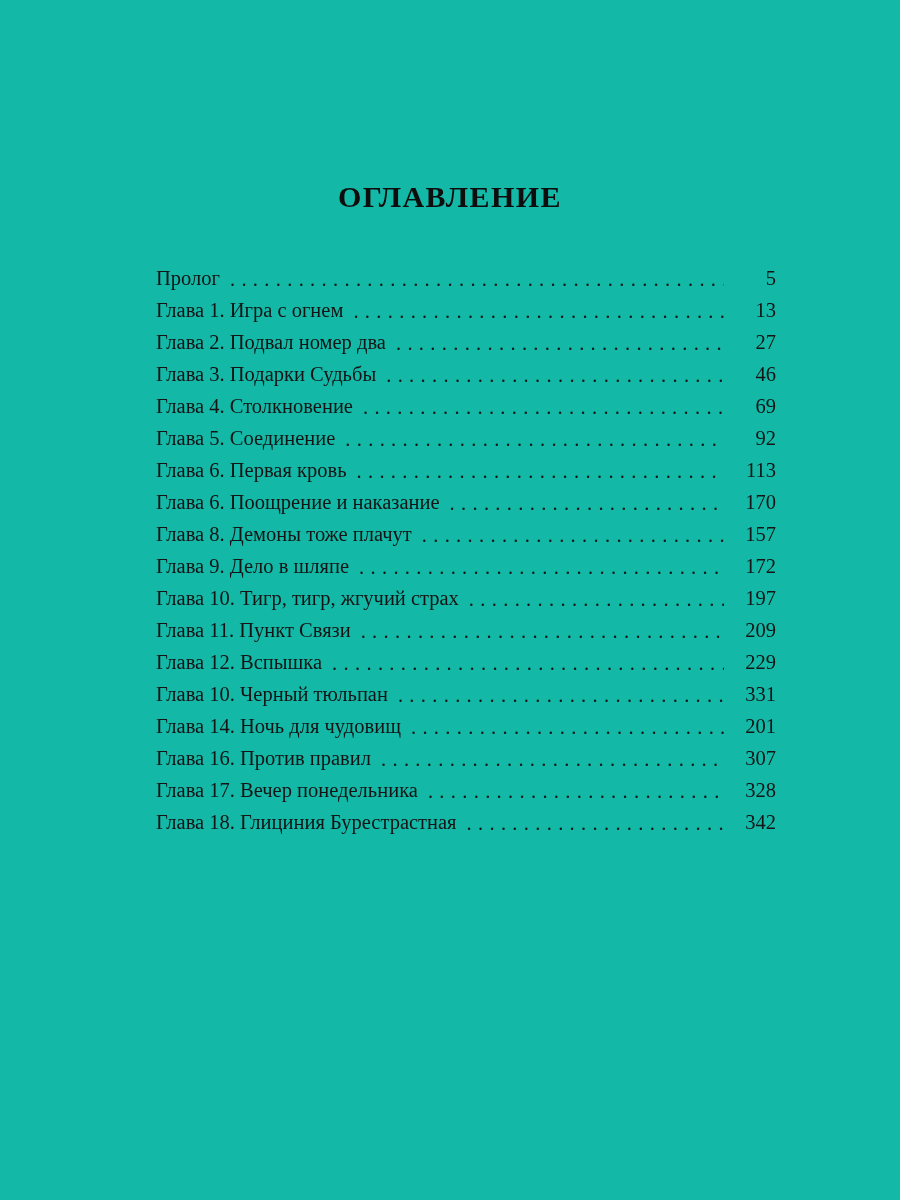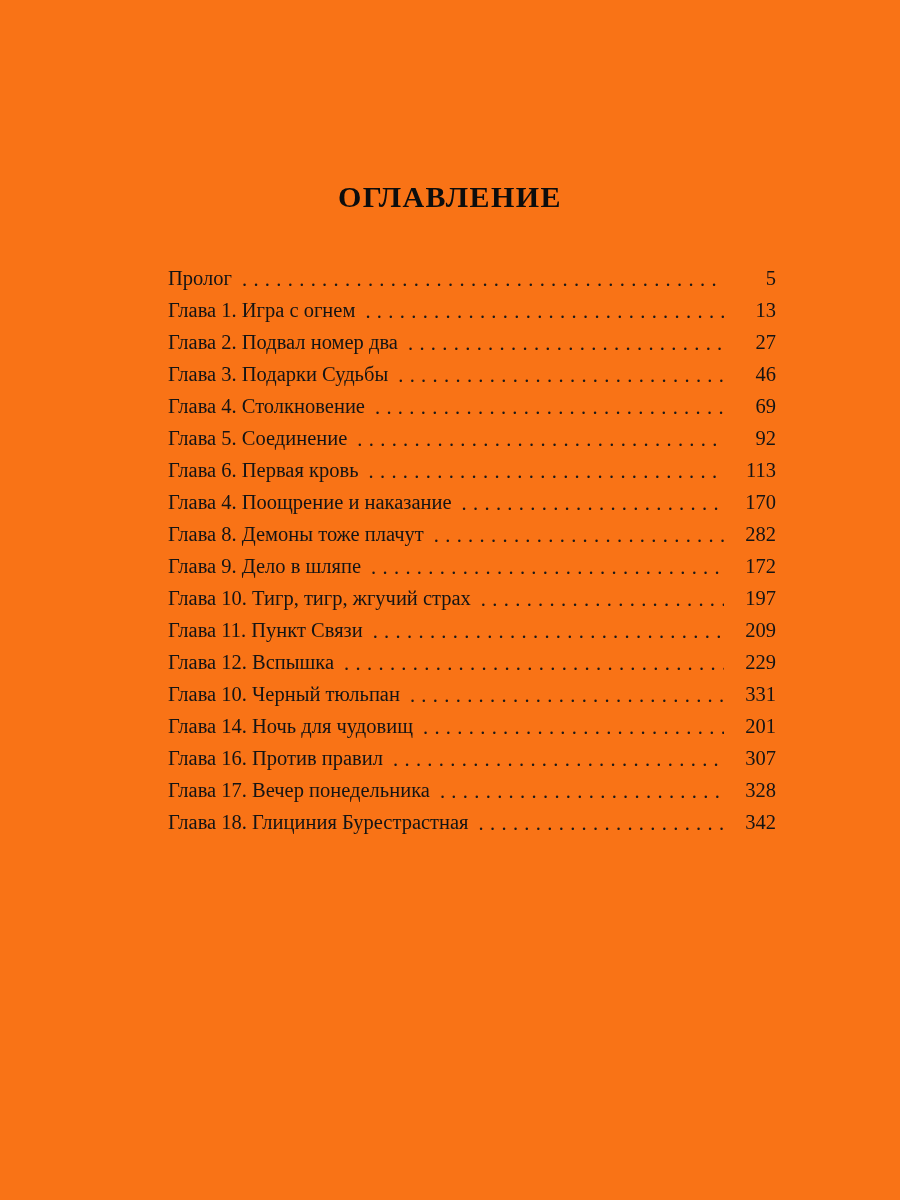--- a/index.html
+++ b/index.html
@@ -14,21 +14,21 @@
     overflow: hidden;
     font-family: "Liberation Serif", "DejaVu Serif", serif;
     color: #111111;
     -webkit-font-smoothing: antialiased;
   }
 
   .page {
     position: relative;
     width: 900px;
     height: 1200px;
-    background: #f97316;
+    background: #14b8a6;
     box-sizing: border-box;
   }
 
   .toc-title {
     position: absolute;
     top: 160px;
     left: 0;
     width: 900px;
     text-align: center;
     font-family: "Liberation Serif", "DejaVu Serif", serif;
@@ -47,21 +47,20 @@
   }
 
   .toc-entry {
     display: flex;
     align-items: center;
     height: 32px;
     line-height: 32px;
     font-size: 20.5px;
     color: #141414;
     white-space: nowrap;
-    margin-left: 12px;
   }
 
   .entry-label {
     flex: 0 0 auto;
     padding-right: 8px;
   }
 
   .entry-leader {
     flex: 1 1 auto;
     overflow: hidden;
@@ -128,28 +127,28 @@
         <span class="entry-label">Глава 5. Соединение</span>
         <span class="entry-leader"></span>
         <span class="entry-page">92</span>
       </div>
       <div class="toc-entry">
         <span class="entry-label">Глава 6. Первая кровь</span>
         <span class="entry-leader"></span>
         <span class="entry-page">113</span>
       </div>
       <div class="toc-entry">
-        <span class="entry-label">Глава 4. Поощрение и наказание</span>
+        <span class="entry-label">Глава 6. Поощрение и наказание</span>
         <span class="entry-leader"></span>
         <span class="entry-page">170</span>
       </div>
       <div class="toc-entry">
         <span class="entry-label">Глава 8. Демоны тоже плачут</span>
         <span class="entry-leader"></span>
-        <span class="entry-page">282</span>
+        <span class="entry-page">157</span>
       </div>
       <div class="toc-entry">
         <span class="entry-label">Глава 9. Дело в шляпе</span>
         <span class="entry-leader"></span>
         <span class="entry-page">172</span>
       </div>
       <div class="toc-entry">
         <span class="entry-label">Глава 10. Тигр, тигр, жгучий страх</span>
         <span class="entry-leader"></span>
         <span class="entry-page">197</span>

